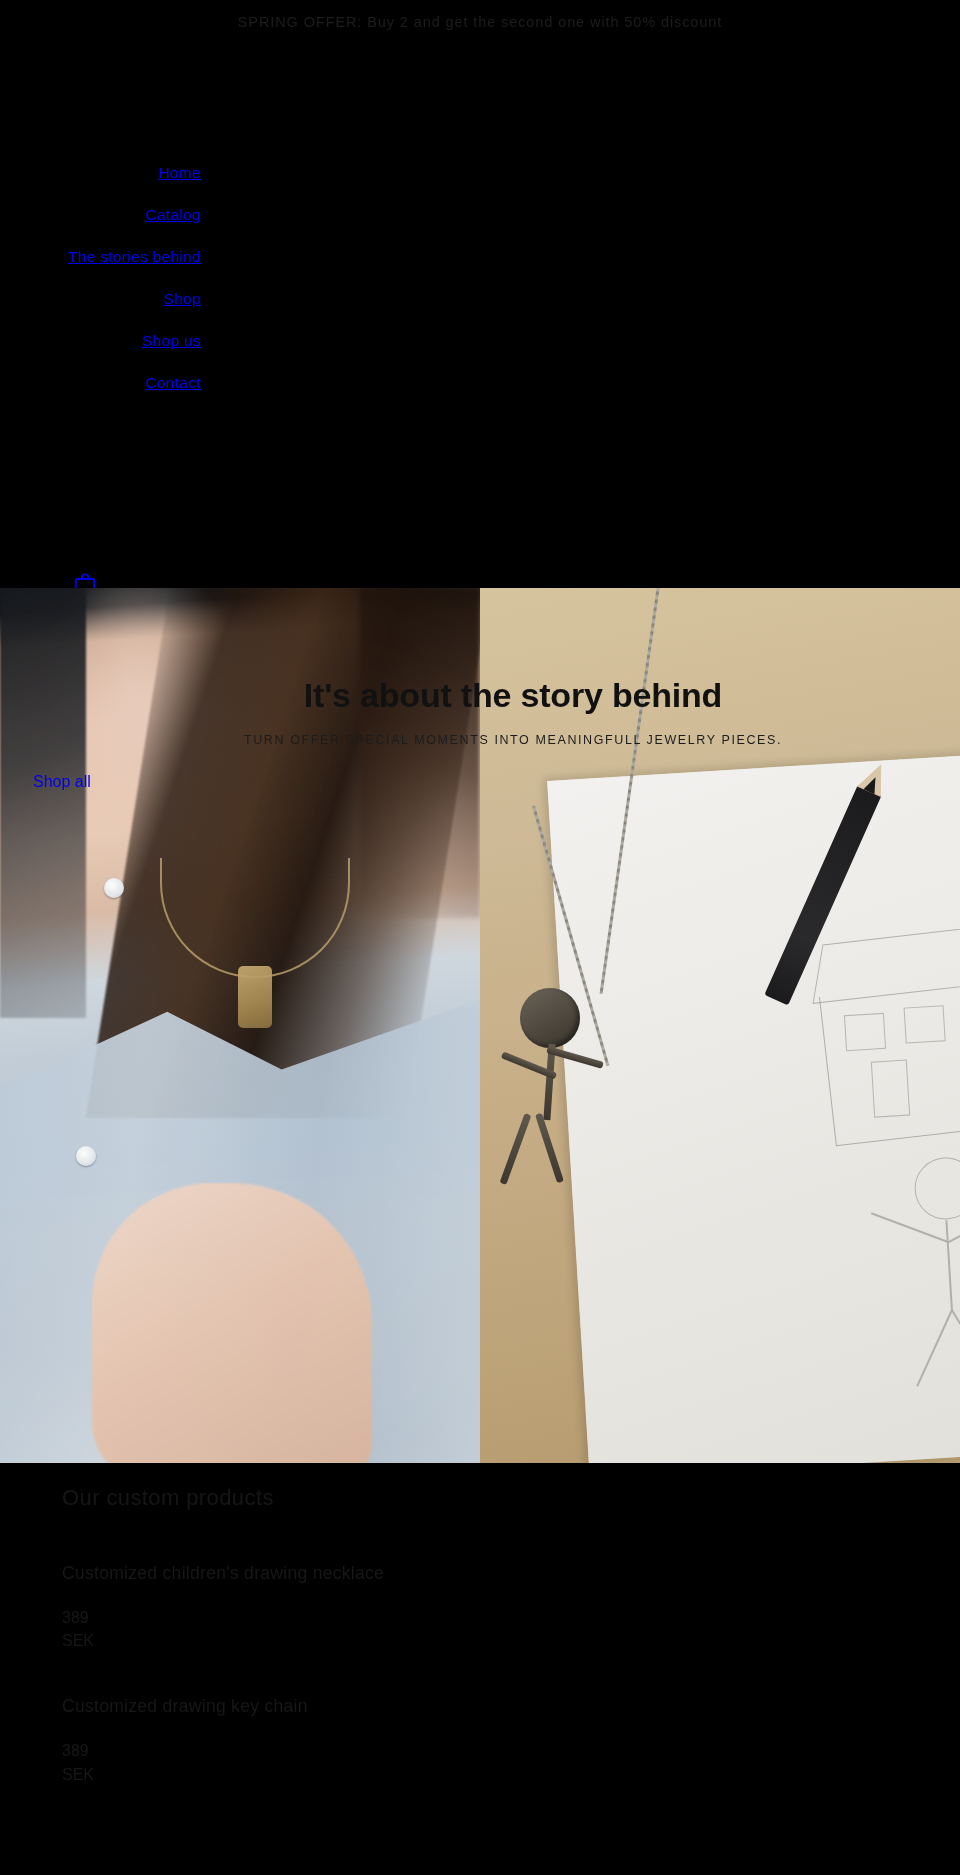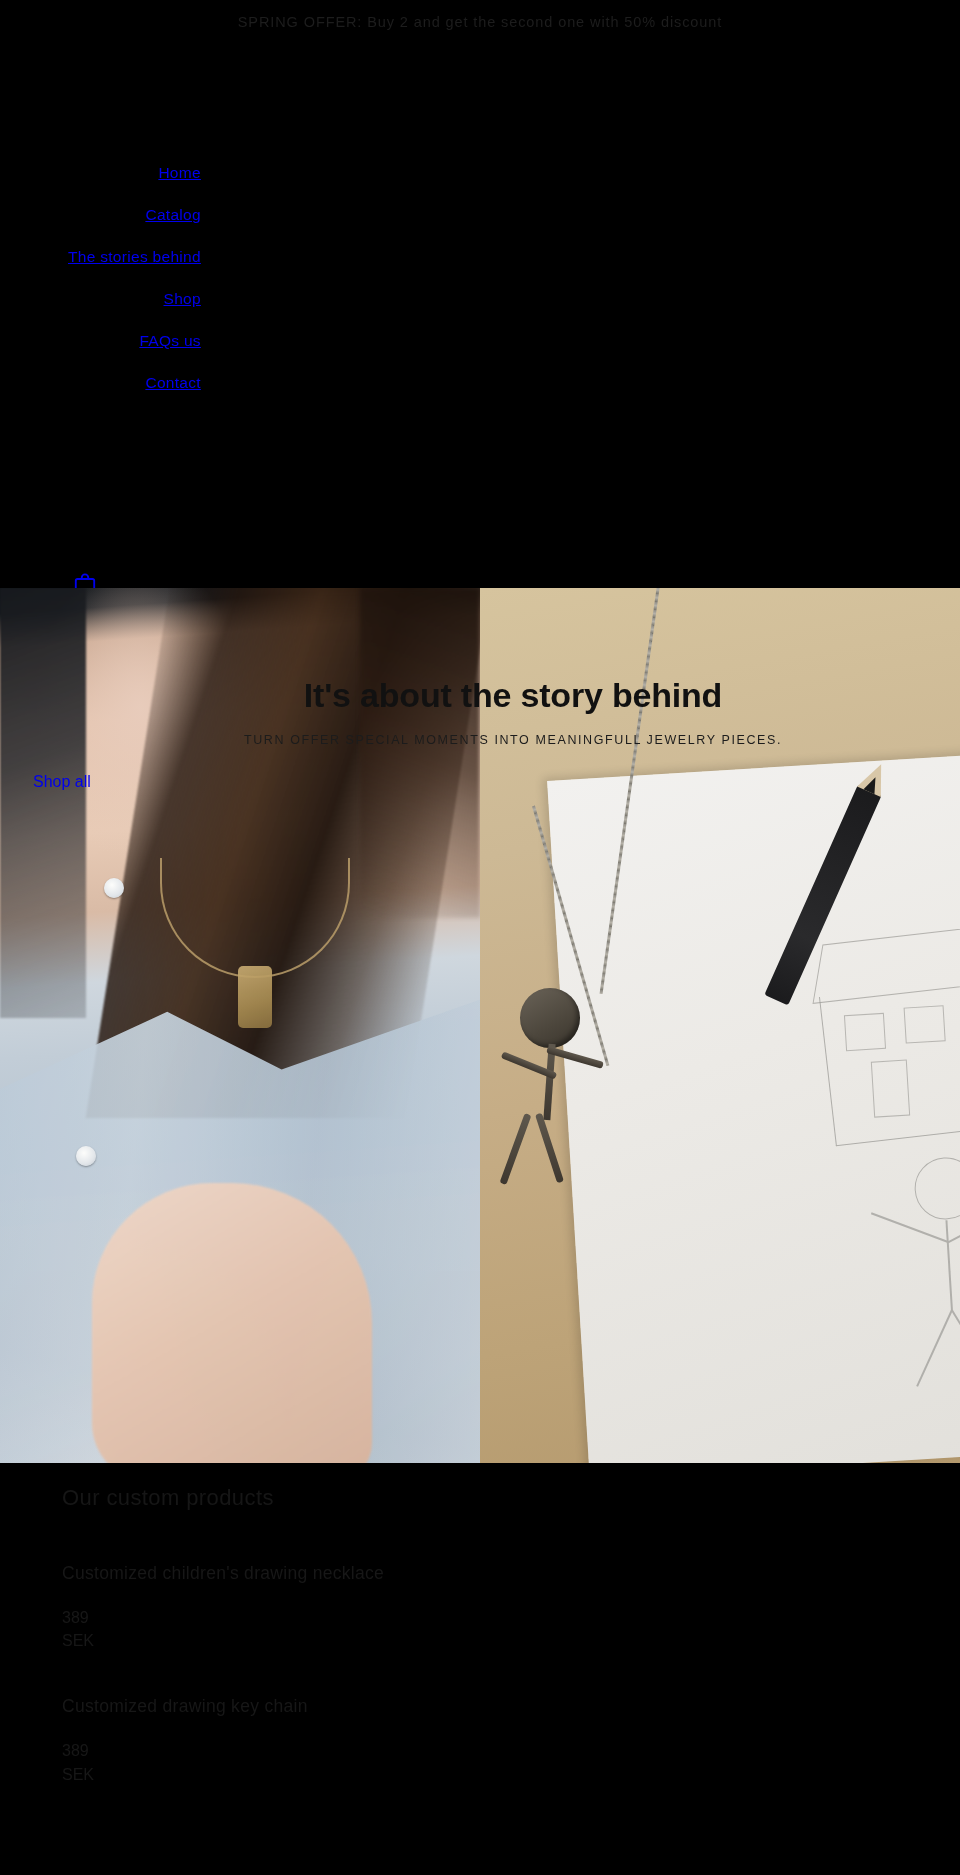--- a/index.html
+++ b/index.html
@@ -418,21 +418,21 @@
       <li class="nav-item">
         <a href="#" class="nav-link">Catalog</a>
       </li>
       <li class="nav-item">
         <a href="#" class="nav-link">The stories behind</a>
       </li>
       <li class="nav-item">
         <a href="#" class="nav-link">Shop</a>
       </li>
       <li class="nav-item">
-        <a href="#" class="nav-link">FAQs us</a>
+        <a href="#" class="nav-link">Shop us</a>
       </li>
       <li class="nav-item">
         <a href="#" class="nav-link">Contact</a>
       </li>
     </ul>
 
     <a href="#" class="cart-link">
       <svg viewBox="0 0 24 24" fill="none" stroke="#0000EE" stroke-width="1.7">
         <rect x="3.5" y="6.5" width="17" height="14" rx="1.6"></rect>
         <path d="M9 6.5 V5.2 a3 3 0 0 1 6 0 V6.5"></path>

